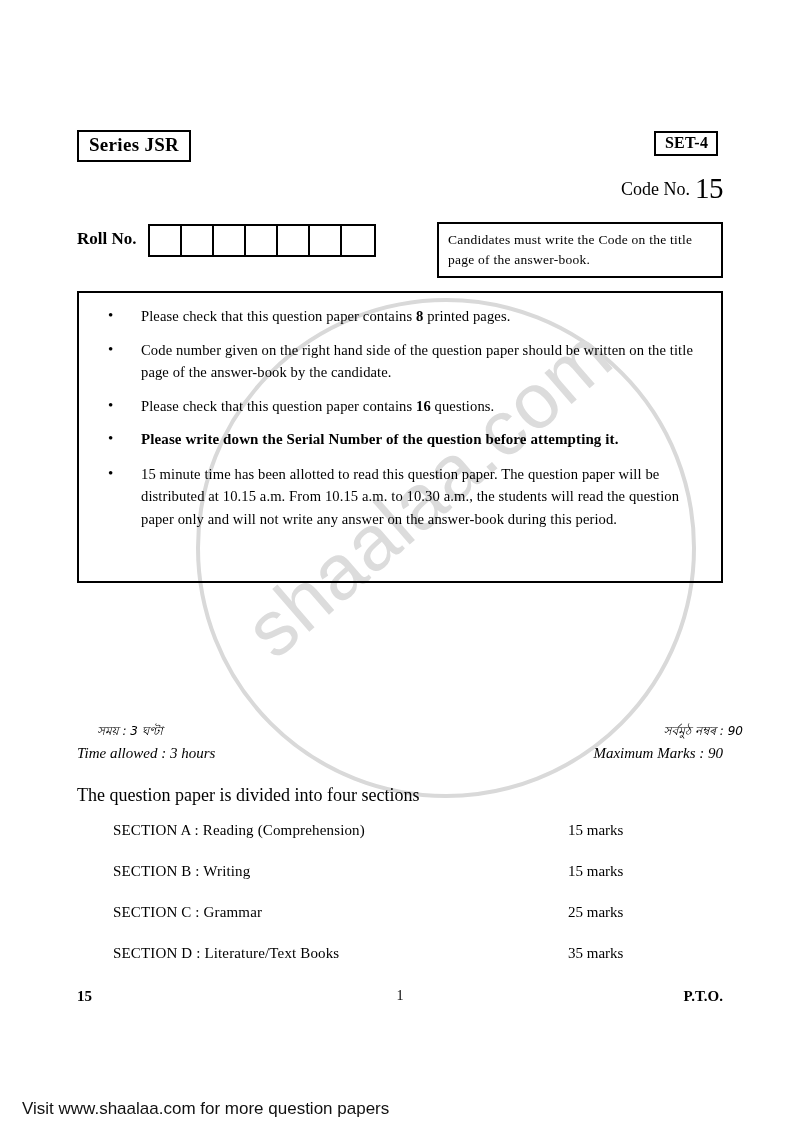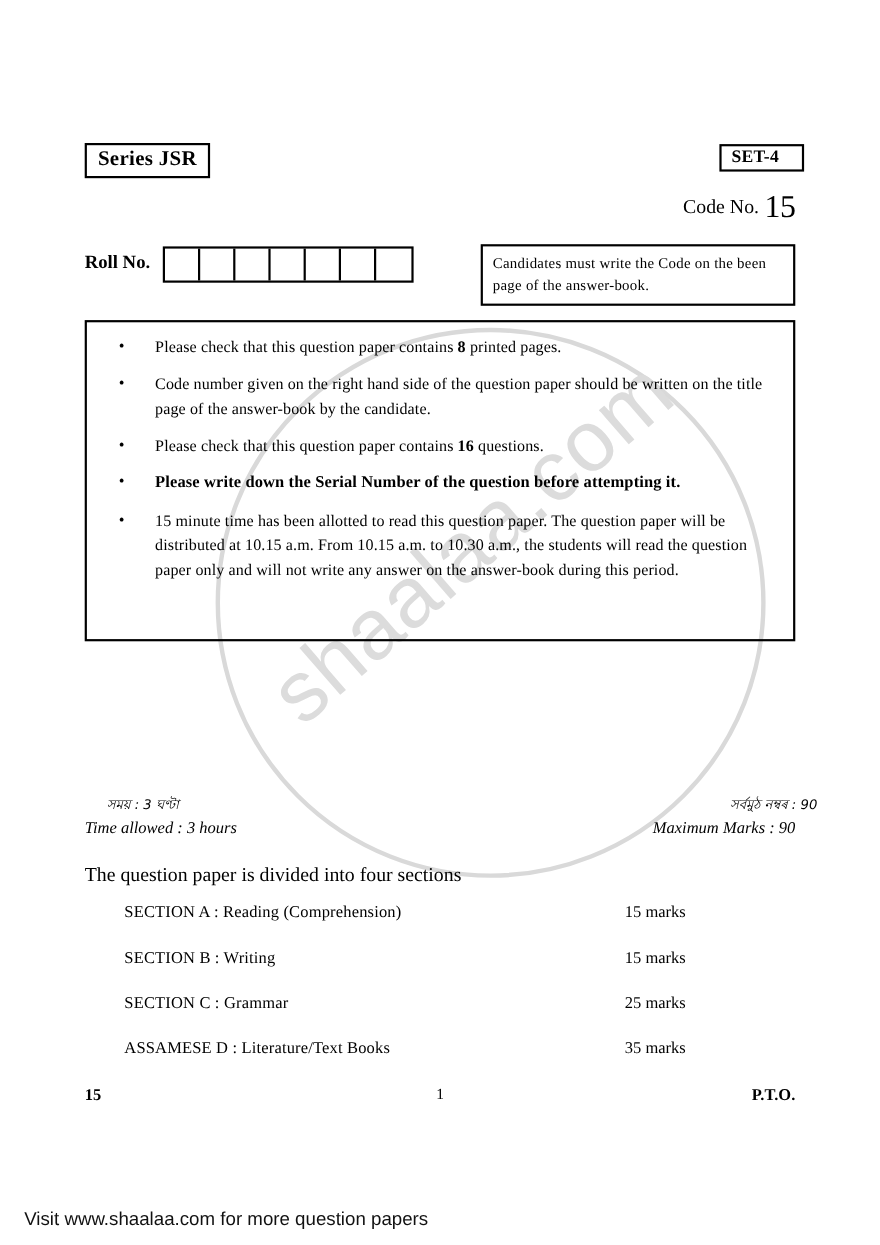--- a/index.html
+++ b/index.html
@@ -70,21 +70,21 @@
     letter-spacing: .3px;
     background: transparent;
   }
 
   
   #set-box {
     position: absolute;
     left: 654px;
     top: 131px;
     border: 2px solid #000;
-    padding: 1px 21px 2px 9px;
+    padding: 1px 8px 2px 9px;
     font-weight: bold;
     font-size: 16px;
     letter-spacing: .2px;
   }
 
   
   #code-no {
     position: absolute;
     right: 77px;
     top: 172px;
@@ -296,21 +296,21 @@
     <div class="cell"></div>
     <div class="cell"></div>
     <div class="cell"></div>
     <div class="cell"></div>
     <div class="cell"></div>
     <div class="cell"></div>
     <div class="cell"></div>
   </div>
 
   <div id="candidates-box">
-    <span>Candidates must write the Code on the been page of the answer-book.</span>
+    <span>Candidates must write the Code on the title page of the answer-book.</span>
   </div>
 
   <div id="instructions-box">
     <div class="instr">
       <span class="bullet">•</span>
       <span class="body"><span>Please check that this question paper contains </span><b>8</b><span> printed pages.</span></span>
     </div>
     <div class="instr">
       <span class="bullet">•</span>
       <span class="body"><span>Code number given on the right hand side of the question paper should be written on the title page of the answer-book by the candidate.</span></span>
@@ -349,21 +349,21 @@
     </div>
     <div class="section-row">
       <span class="s-name">SECTION B : Writing</span>
       <span class="s-marks">15 marks</span>
     </div>
     <div class="section-row">
       <span class="s-name">SECTION C : Grammar</span>
       <span class="s-marks">25 marks</span>
     </div>
     <div class="section-row">
-      <span class="s-name">ASSAMESE D : Literature/Text Books</span>
+      <span class="s-name">SECTION D : Literature/Text Books</span>
       <span class="s-marks">35 marks</span>
     </div>
   </div>
 
   <div id="footer">
     <span>15</span>
     <span class="f-center">1</span>
     <span>P.T.O.</span>
   </div>
 

